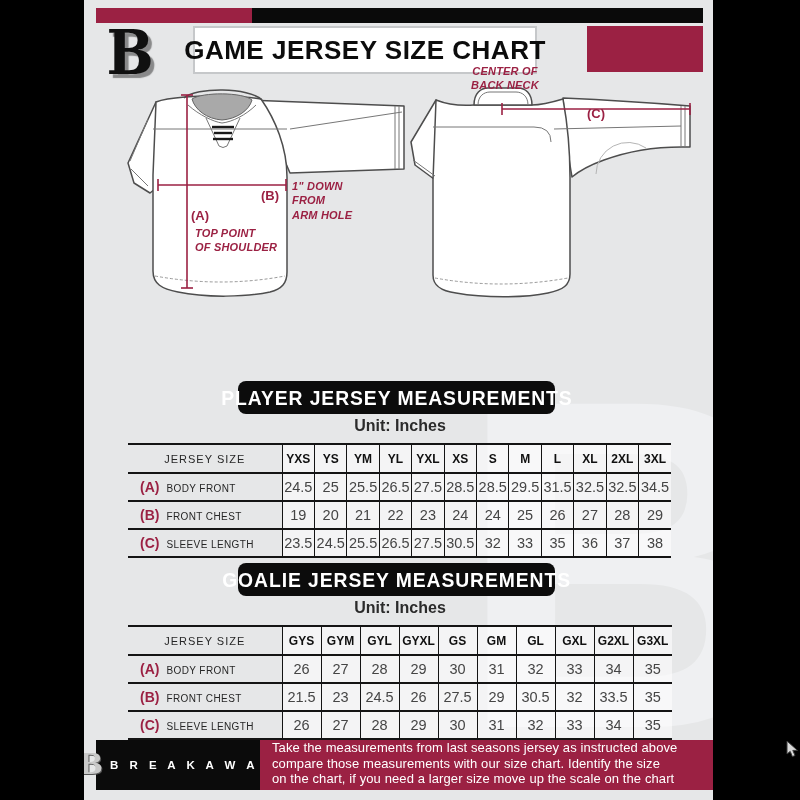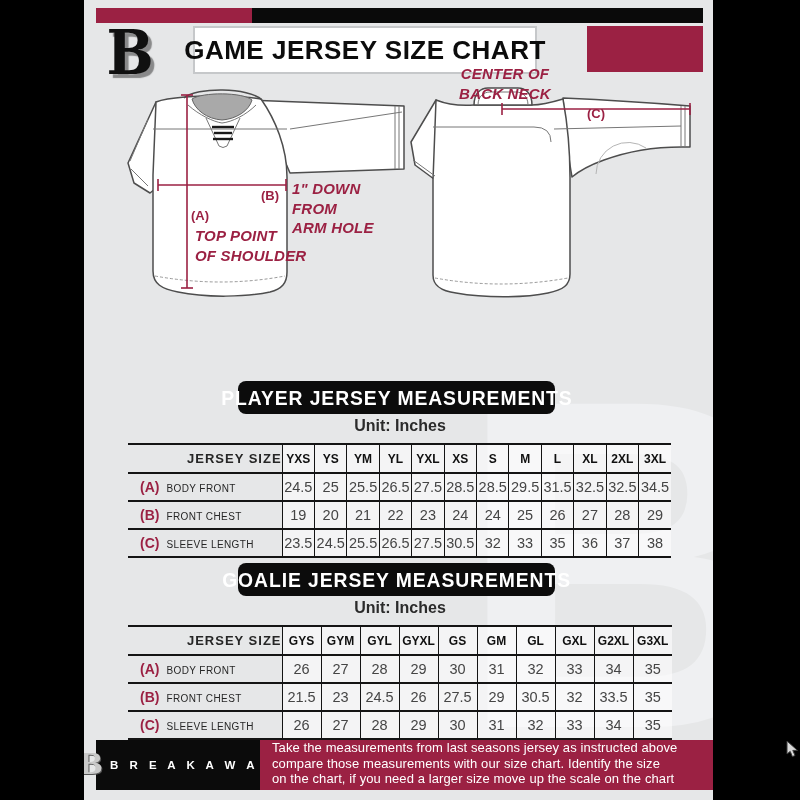--- a/index.html
+++ b/index.html
@@ -27,21 +27,21 @@
     position:absolute;left:109px;top:26px;width:344px;height:48px;z-index:1;
     background:#fff;border:2px solid #c6c8ca;box-sizing:border-box;
     display:flex;align-items:center;justify-content:center;
   }
   .title-box span{font-size:26px;font-weight:bold;color:#0c0c0c;letter-spacing:.5px;white-space:nowrap}
   .title-maroon{position:absolute;left:503px;top:26px;width:116px;height:46px;background:#9b2143;z-index:1}
 
   .diagram-svg{position:absolute;left:0;top:85px;z-index:1}
   .diag-label{position:absolute;z-index:2;color:#9b2143;font-weight:bold;font-size:13px;white-space:nowrap}
   .diag-note{position:absolute;z-index:2;color:#9b2143;font-style:italic;font-weight:bold;
-    font-size:15px;line-height:1.3;letter-spacing:.2px;white-space:nowrap}
+    font-size:11px;line-height:1.3;letter-spacing:.2px;white-space:nowrap}
   .neck-note{text-align:center}
 
   .banner{
     position:absolute;left:12px;top:326px;width:604px;height:48px;background:#9b2143;z-index:1;
     display:flex;flex-direction:column;align-items:center;justify-content:center;
     color:#fff;font-size:15.5px;line-height:20px;letter-spacing:.2px;
   }
   .section-title{
     position:absolute;left:154px;width:317px;height:33px;background:#0c0c0c;border-radius:8px;z-index:1;
     display:flex;align-items:center;justify-content:center;
@@ -59,21 +59,21 @@
   table.meas{border-collapse:collapse;position:absolute;left:44px;table-layout:fixed;z-index:1}
   #player-table{top:443px;width:543px}
   #goalie-table{top:625px;width:544px}
   .meas td{
     border-top:2.5px solid #141414;border-bottom:2.5px solid #141414;border-left:1.6px solid #141414;
     background:rgba(255,255,255,.55);text-align:center;vertical-align:middle;
     padding:0;height:26px;font-size:14.5px;color:#454545;overflow:hidden;white-space:nowrap;
   }
   .meas td.lbl{border-left:none;background:transparent;text-align:left;padding-left:12px}
   .meas tr.hdr td{font-weight:bold;color:#101010;font-size:12px;height:27px}
-  .meas tr.hdr td.lbl{text-align:right;padding-left:0;font-weight:bold;font-size:13px;letter-spacing:1px;color:#262626}
+  .meas tr.hdr td.lbl{text-align:center;padding-left:0;font-weight:normal;font-size:11px;letter-spacing:1px;color:#262626}
   .code{color:#9b2143;font-weight:bold;font-size:14px;margin-right:7px}
   .mname{font-size:10px;color:#262626;letter-spacing:.4px}
 
   .footer-black{
     position:absolute;left:12px;top:740px;width:164px;height:50px;background:#0b0b0b;z-index:1;
     display:flex;align-items:center;justify-content:center;gap:7px;
   }
   .footer-logo-b{font-family:"DejaVu Serif",serif;font-weight:bold;font-size:28px;color:#c9c9c9;line-height:1;text-shadow:1px 1px 0 #555}
   .brand{color:#fff;font-weight:bold;font-size:11.5px;letter-spacing:4px;white-space:nowrap}
   .footer-maroon{

